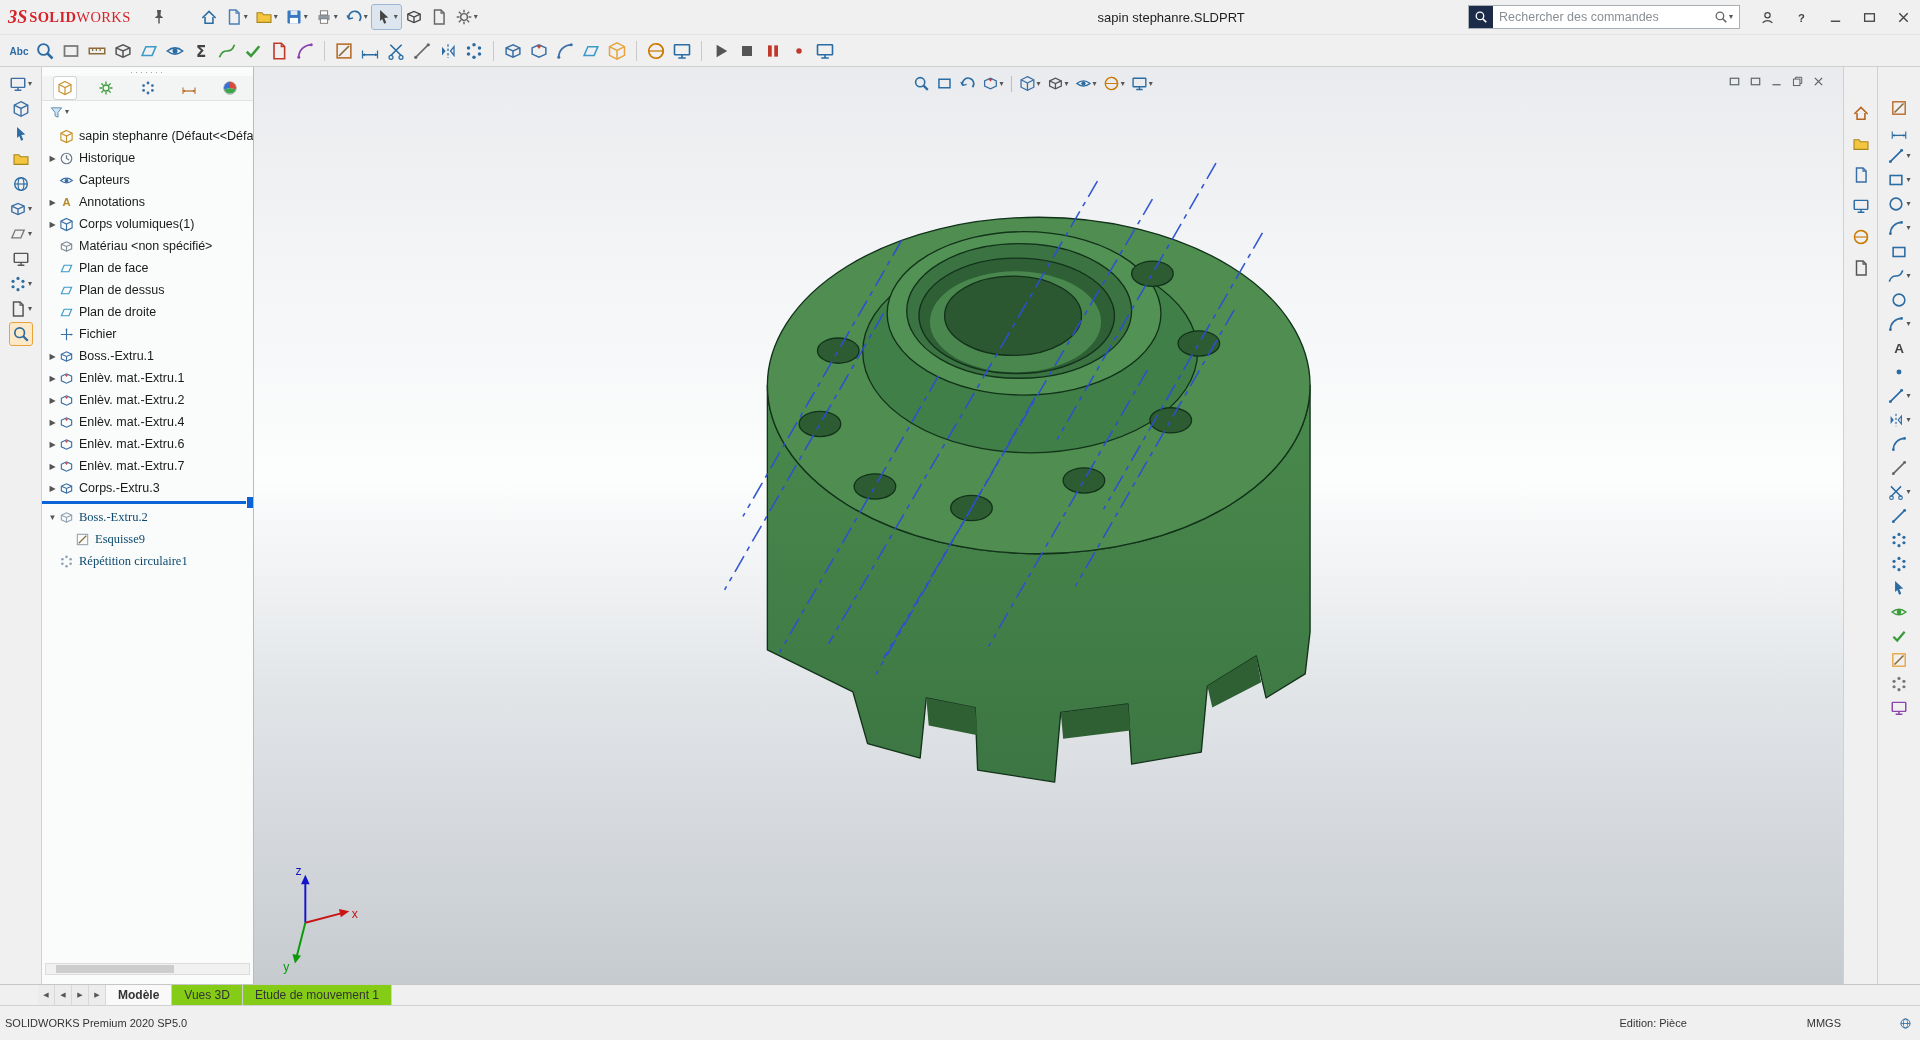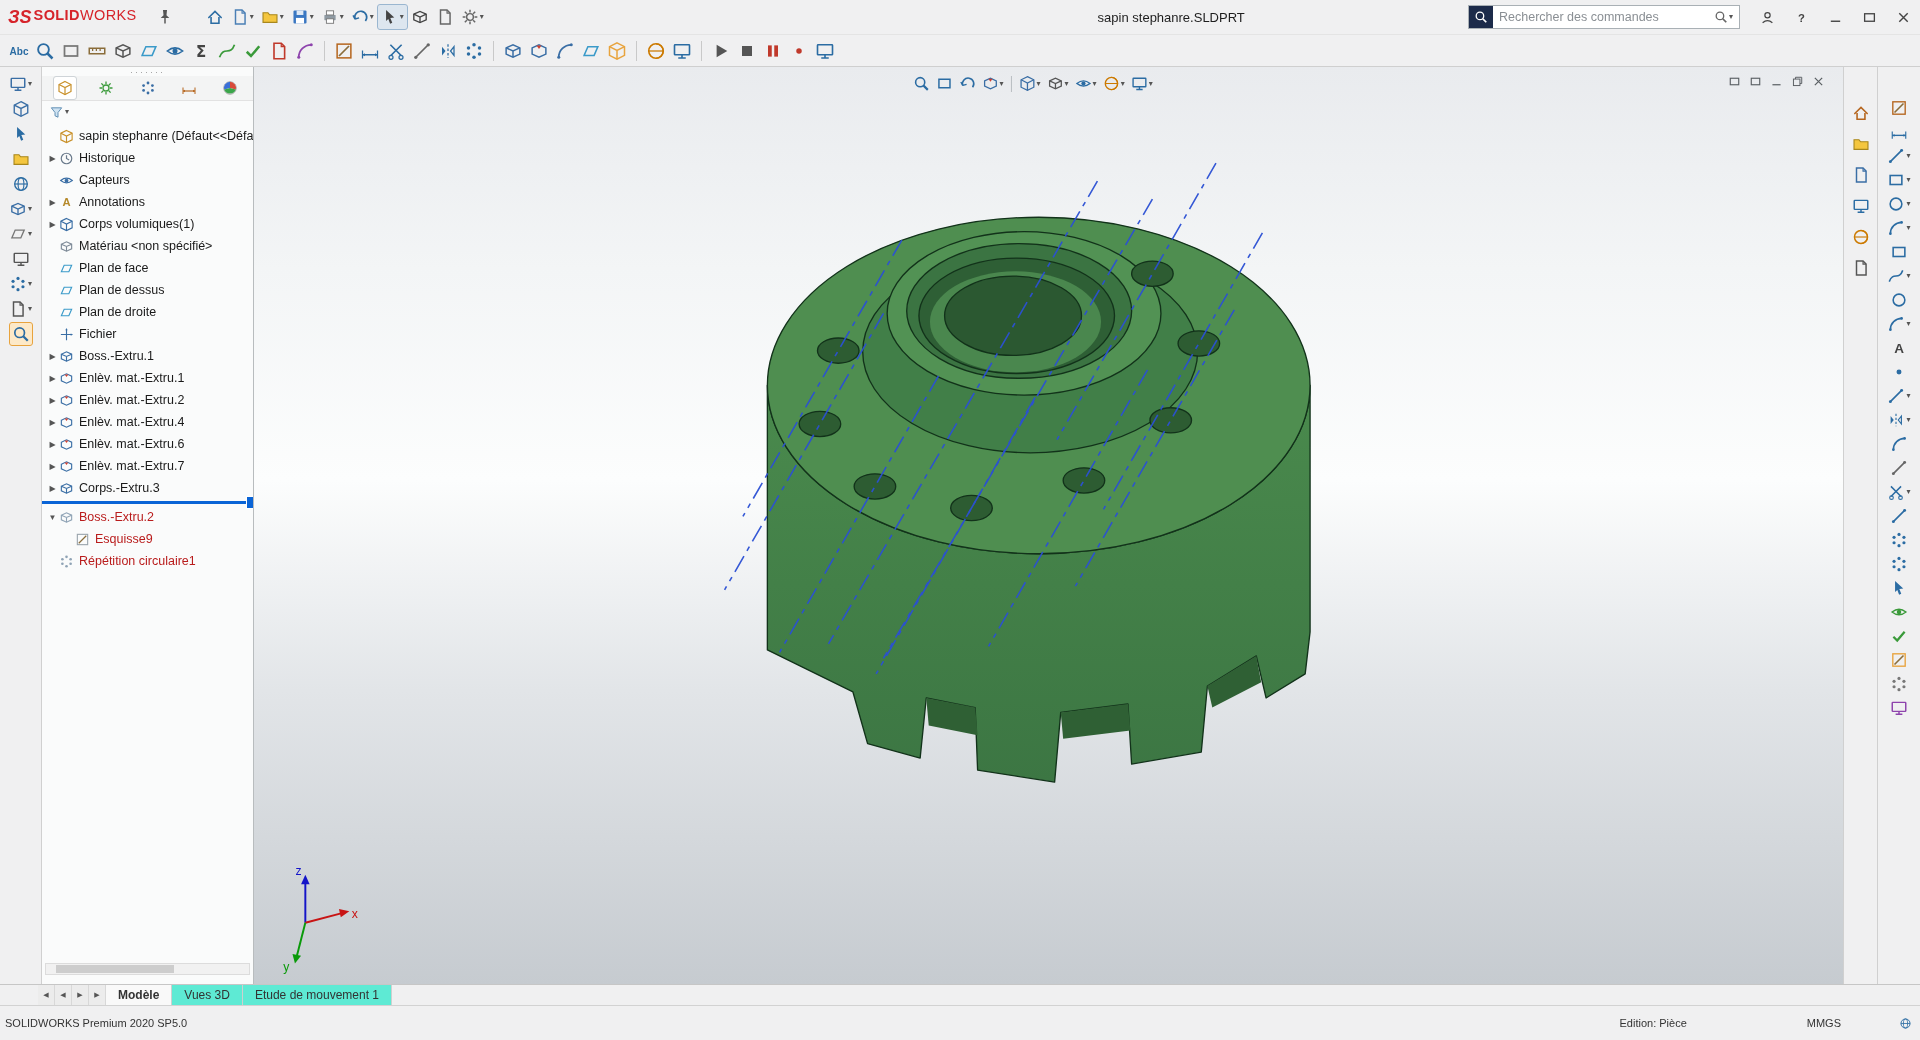--- a/index.html
+++ b/index.html
@@ -2,21 +2,21 @@
 <html style="--chrome: #f0f0f1; --brand-red: #d6232a; --accent-blue: #2b6ca3; --rollback-blue: #0a64d6; --part-green: #4f8e50; --part-green-dark: #3c7643; --part-edge: #12321a; --centerline-blue: #2b50d4;"><head>
 <meta charset="utf-8">
 <style>
 *{margin:0;padding:0;box-sizing:border-box;}
 html,body{width:1920px;height:1040px;overflow:hidden;}
 body{font-family:"Liberation Sans","DejaVu Sans",sans-serif;font-size:13px;color:#222;background:var(--chrome,#f0f0f1);}
 #app{position:relative;width:1920px;height:1040px;display:flex;flex-direction:column;}
 
 
 .menubar{height:34px;background:var(--chrome);display:flex;align-items:center;position:relative;padding-left:8px;flex:0 0 auto;}
-.brand{display:flex;align-items:flex-start;margin-right:12px;white-space:nowrap;}
+.brand{display:flex;align-items:center;margin-right:12px;white-space:nowrap;font-family:Liberation Serif, serif;}
 .brand-3ds{color:var(--brand-red);font-weight:bold;font-style:italic;font-size:18px;margin-right:2px;}
 .brand-solid{color:var(--brand-red);font-weight:bold;font-size:14.5px;letter-spacing:.4px;}
 .brand-works{color:var(--brand-red);font-weight:normal;font-size:14.5px;letter-spacing:.4px;}
 .menus{display:flex;}
 .menu-item{padding:5px 9px;font-size:13px;color:#222;cursor:default;}
 .pinhost{display:flex;margin:0 4px;}
 .qat{display:flex;align-items:center;margin-left:22px;gap:1px;}
 .tbtn{display:flex;align-items:center;justify-content:center;padding:3px;border-radius:2px;cursor:default;}
 .tbtn.active{background:#dde6ef;outline:1px solid #9ab6d0;}
 .ic{display:inline-flex;width:18px;height:18px;color:#2b6ca3;flex:0 0 auto;}
@@ -51,21 +51,21 @@
 .panel-tabs{height:25px;display:flex;align-items:center;justify-content:space-between;padding:0 12px;border-bottom:1px solid #e2e2e2;background:#f3f4f4;}
 .panel-tabs .ic{width:16px;height:16px;}
 .panel-tabs .tbtn.active{background:#ffffff;outline:1px solid #cfd4d8;}
 .filter-row{height:22px;display:flex;align-items:center;padding:1px 4px;}
 .filter-row .ic{width:15px;height:15px;}
 .tree{flex:1;overflow:hidden;padding-top:2px;font-size:12.5px;}
 .trow{display:flex;align-items:center;height:22px;white-space:nowrap;overflow:hidden;}
 .trow .arrow{width:13px;font-size:8px;color:#555;text-align:center;flex:0 0 auto;}
 .trow .ic{width:15px;height:15px;margin-right:5px;}
 .trow .tlabel{overflow:hidden;color:#1a1a1a;}
-.trow.gray .tlabel{color:#b91c1c;}
+.trow.gray .tlabel{color:#0c4a6e;font-family:Liberation Serif, serif;}
 .rollback{height:3px;background:var(--rollback-blue);margin:2px 0;position:relative;cursor:row-resize;}
 .rb-handle{position:absolute;right:-2px;top:-5px;width:9px;height:13px;background:var(--rollback-blue);border:1px solid #fff;}
 .panel-hscroll{position:absolute;left:3px;right:3px;bottom:9px;height:12px;background:#f1f1f1;border:1px solid #dcdcdc;}
 .panel-hscroll .thumb{position:absolute;left:10px;top:1px;bottom:1px;width:118px;background:#cdcdcd;}
 
 
 .viewport{flex:1;position:relative;overflow:hidden;background:linear-gradient(180deg,#e9ebee 0%,#f3f5f6 22%,#fcfdfd 45%,#e2e5e8 68%,#c6cbd0 100%);}
 .part-svg{position:absolute;inset:0;width:100%;height:100%;}
 .headsup{position:absolute;top:5px;left:49%;transform:translateX(-50%);display:flex;align-items:center;}
 .headsup .ic{width:17px;height:17px;}
@@ -76,21 +76,21 @@
 
 
 .right-inner{width:34px;background:var(--chrome);border-left:1px solid #d0d0d0;display:flex;flex-direction:column;align-items:center;padding-top:34px;gap:7px;flex:0 0 auto;}
 .right-outer{width:43px;background:var(--chrome);border-left:1px solid #d0d0d0;display:flex;flex-direction:column;align-items:center;padding-top:30px;gap:2px;flex:0 0 auto;overflow:hidden;}
 .right-outer .tbtn{padding:2px;}
 
 
 .bottom-bar{height:21px;background:var(--chrome);border-top:1px solid #c6c6c6;display:flex;align-items:stretch;flex:0 0 auto;padding-left:38px;}
 .tabwrap{display:flex;align-items:stretch;}
 .navbtn{width:17px;display:flex;align-items:center;justify-content:center;font-size:7px;color:#555;border-right:1px solid #d8d8d8;background:#ececec;}
-.btab{padding:0 12px;display:flex;align-items:center;font-size:12px;color:#333;border-right:1px solid #cfcfcf;background:#5eead4;}
+.btab{padding:0 12px;display:flex;align-items:center;font-size:12px;color:#333;border-right:1px solid #cfcfcf;background:#84cc16;}
 .btab.active{background:#f9f9f9;font-weight:bold;}
 
 
 .statusbar{height:35px;background:var(--chrome);border-top:1px solid #d2d2d2;display:flex;align-items:center;font-size:11px;color:#333;padding:12px 5px;flex:0 0 auto;}
 .sb-spacer{flex:1;}
 .sb-edition{margin-right:120px;}
 .sb-units{margin-right:55px;}
 .statusbar .ic{width:13px;height:13px;}
 .symbols{position:absolute;width:0;height:0;overflow:hidden;}
 </style>

